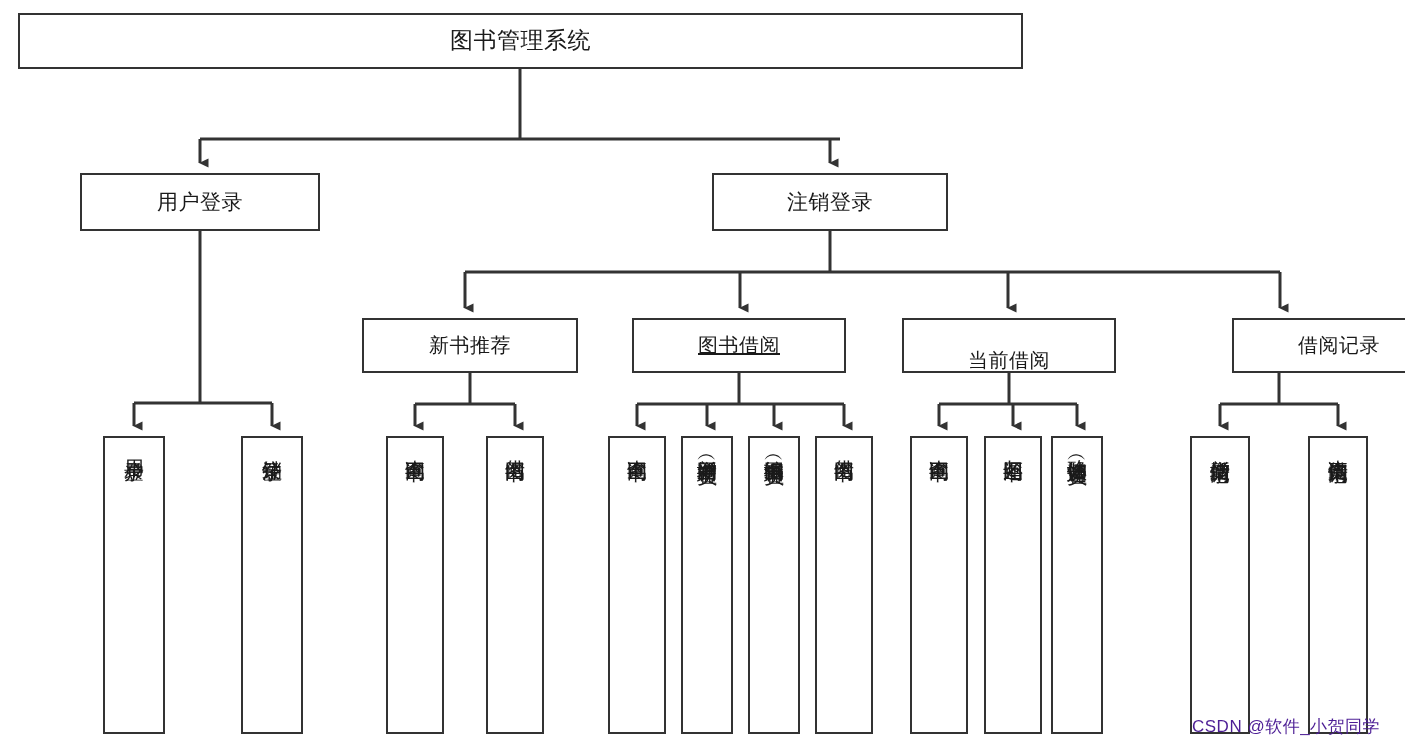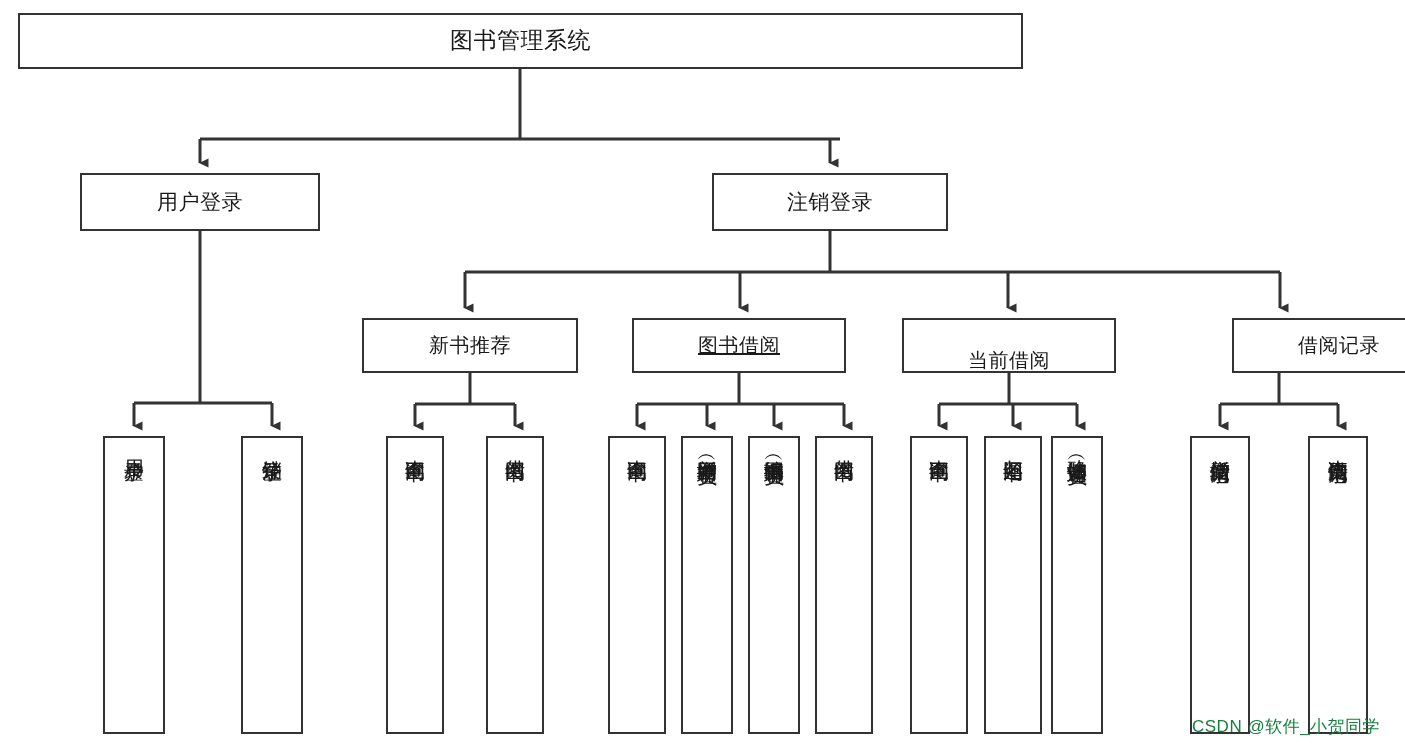--- a/index.html
+++ b/index.html
@@ -55,21 +55,21 @@
   .node-leaf .node-label {
     writing-mode: vertical-rl;
     text-orientation: upright;
     font-size: 20px;
     line-height: 1.15;
     letter-spacing: 1px;
     white-space: nowrap;
   }
   .watermark {
     position: absolute;
-    color: #15803d;
+    color: #4c1d95;
     font-size: 17px;
     white-space: nowrap;
     letter-spacing: 0.5px;
   }
 </style>
 </head>
 <body>
 
 <div id="diagram-root">
 

